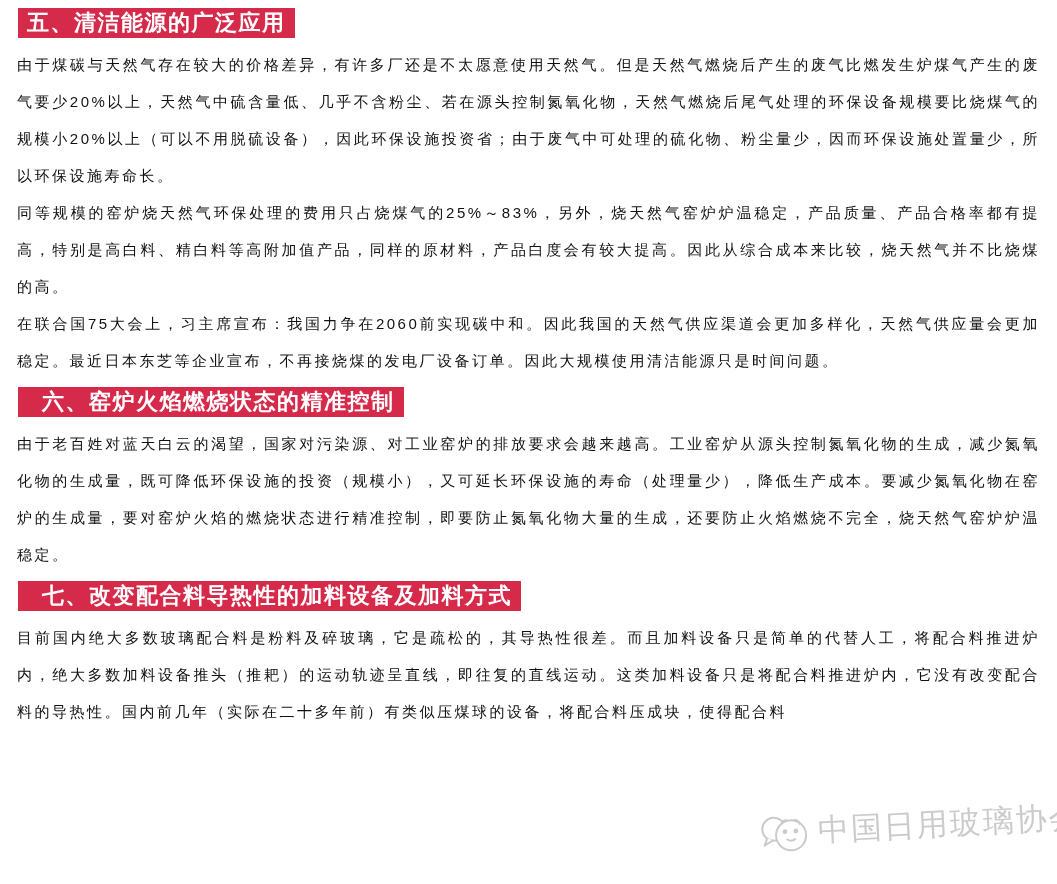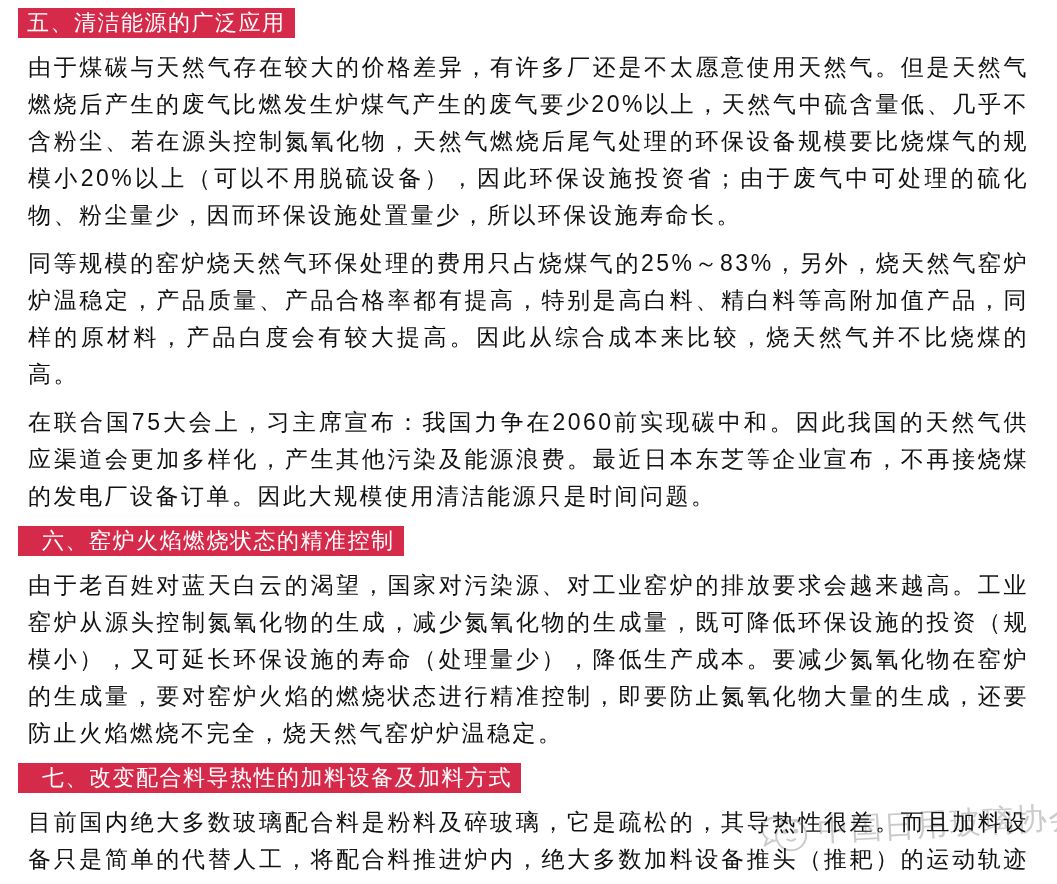--- a/index.html
+++ b/index.html
@@ -17,35 +17,35 @@
   .content {
     position: relative;
     z-index: 1;
     padding: 8px 17px 0 17px;
   }
   .section-heading {
     display: table;              
     background: #d62a4b;
     color: #ffffff;
     font-size: 22px;
-    font-weight: normal;
+    font-weight: bold;
     line-height: 30px;
     padding: 0 9px;
     margin: 0 0 8px 1px;
     letter-spacing: 1.5px;
     white-space: nowrap;
   }
   .section + .section .section-heading {
     margin-top: 8px;
     padding-left: 24px;
   }
   .body-paragraph {
-    margin: 11px;
+    margin: 0;
     color: #111111;
-    font-size: 23px;
+    font-size: 15px;
     line-height: 37px;
     letter-spacing: 2.5px;
     text-align: justify;
     text-justify: inter-ideograph;
   }
   .watermark {
     position: absolute;
     left: 758px;
     top: 806px;
     z-index: 0;
@@ -89,21 +89,21 @@
   </span>
   <span class="watermark-text">中国日用玻璃协会</span>
 </div>
 
 <div class="content">
 
   <div class="section">
     <div class="section-heading">五、清洁能源的广泛应用</div>
     <p class="body-paragraph">由于煤碳与天然气存在较大的价格差异，有许多厂还是不太愿意使用天然气。但是天然气燃烧后产生的废气比燃发生炉煤气产生的废气要少20%以上，天然气中硫含量低、几乎不含粉尘、若在源头控制氮氧化物，天然气燃烧后尾气处理的环保设备规模要比烧煤气的规模小20%以上（可以不用脱硫设备），因此环保设施投资省；由于废气中可处理的硫化物、粉尘量少，因而环保设施处置量少，所以环保设施寿命长。</p>
     <p class="body-paragraph">同等规模的窑炉烧天然气环保处理的费用只占烧煤气的25%～83%，另外，烧天然气窑炉炉温稳定，产品质量、产品合格率都有提高，特别是高白料、精白料等高附加值产品，同样的原材料，产品白度会有较大提高。因此从综合成本来比较，烧天然气并不比烧煤的高。</p>
-    <p class="body-paragraph">在联合国75大会上，习主席宣布：我国力争在2060前实现碳中和。因此我国的天然气供应渠道会更加多样化，产生其他污染及能源浪费。最近日本东芝等企业宣布，不再接烧煤的发电厂设备订单。因此大规模使用清洁能源只是时间问题。</p>
+    <p class="body-paragraph">在联合国75大会上，习主席宣布：我国力争在2060前实现碳中和。因此我国的天然气供应渠道会更加多样化，天然气供应量会更加稳定。最近日本东芝等企业宣布，不再接烧煤的发电厂设备订单。因此大规模使用清洁能源只是时间问题。</p>
   </div>
 
   <div class="section">
     <div class="section-heading">六、窑炉火焰燃烧状态的精准控制</div>
     <p class="body-paragraph">由于老百姓对蓝天白云的渴望，国家对污染源、对工业窑炉的排放要求会越来越高。工业窑炉从源头控制氮氧化物的生成，减少氮氧化物的生成量，既可降低环保设施的投资（规模小），又可延长环保设施的寿命（处理量少），降低生产成本。要减少氮氧化物在窑炉的生成量，要对窑炉火焰的燃烧状态进行精准控制，即要防止氮氧化物大量的生成，还要防止火焰燃烧不完全，烧天然气窑炉炉温稳定。</p>
   </div>
 
   <div class="section">
     <div class="section-heading">七、改变配合料导热性的加料设备及加料方式</div>
     <p class="body-paragraph">目前国内绝大多数玻璃配合料是粉料及碎玻璃，它是疏松的，其导热性很差。而且加料设备只是简单的代替人工，将配合料推进炉内，绝大多数加料设备推头（推耙）的运动轨迹呈直线，即往复的直线运动。这类加料设备只是将配合料推进炉内，它没有改变配合料的导热性。国内前几年（实际在二十多年前）有类似压煤球的设备，将配合料压成块，使得配合料</p>

